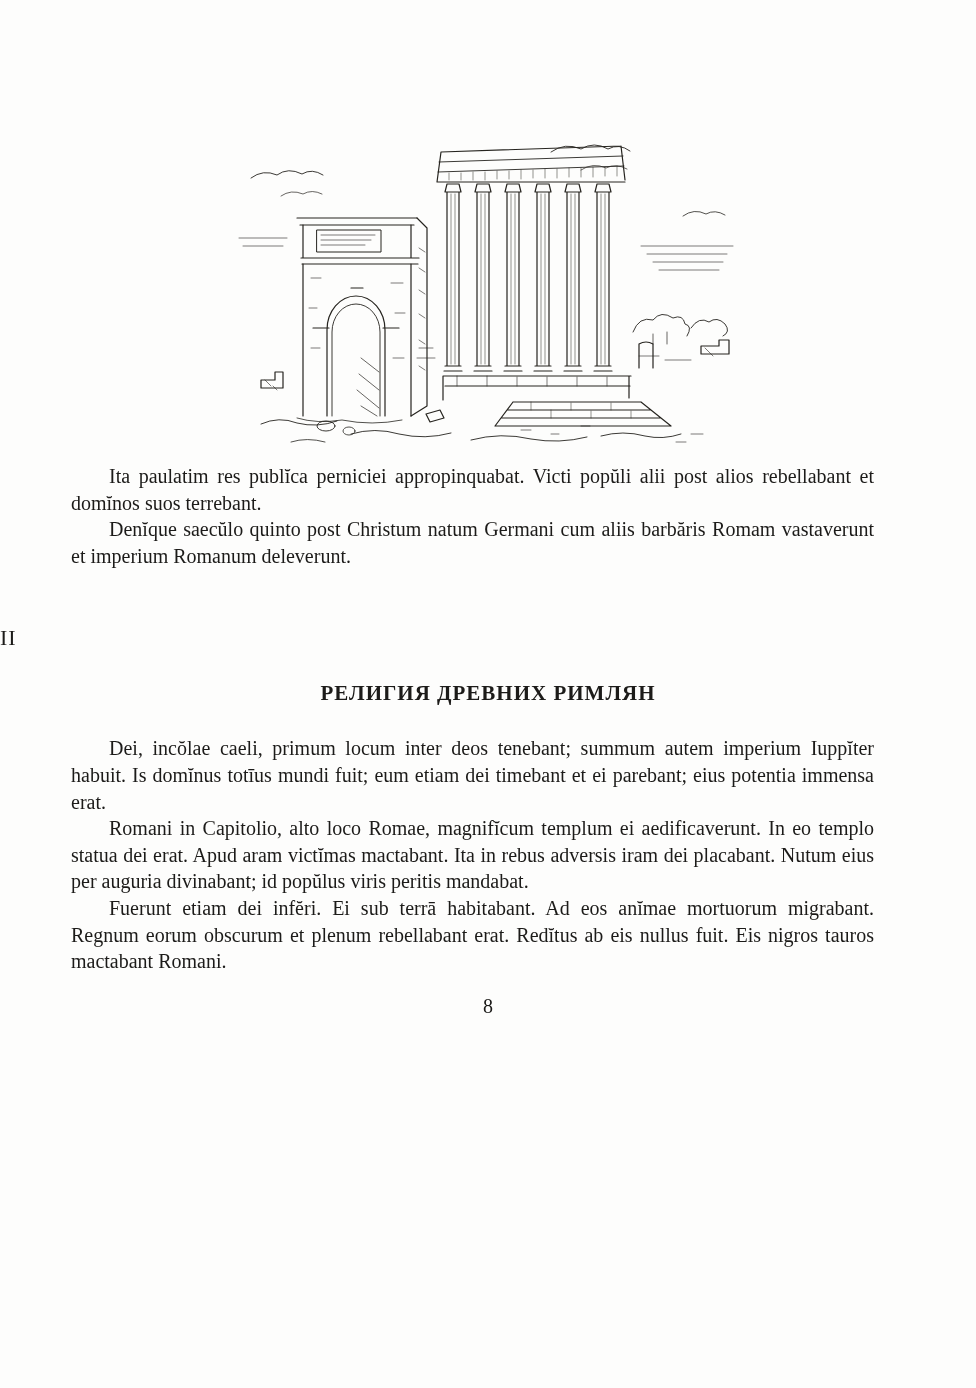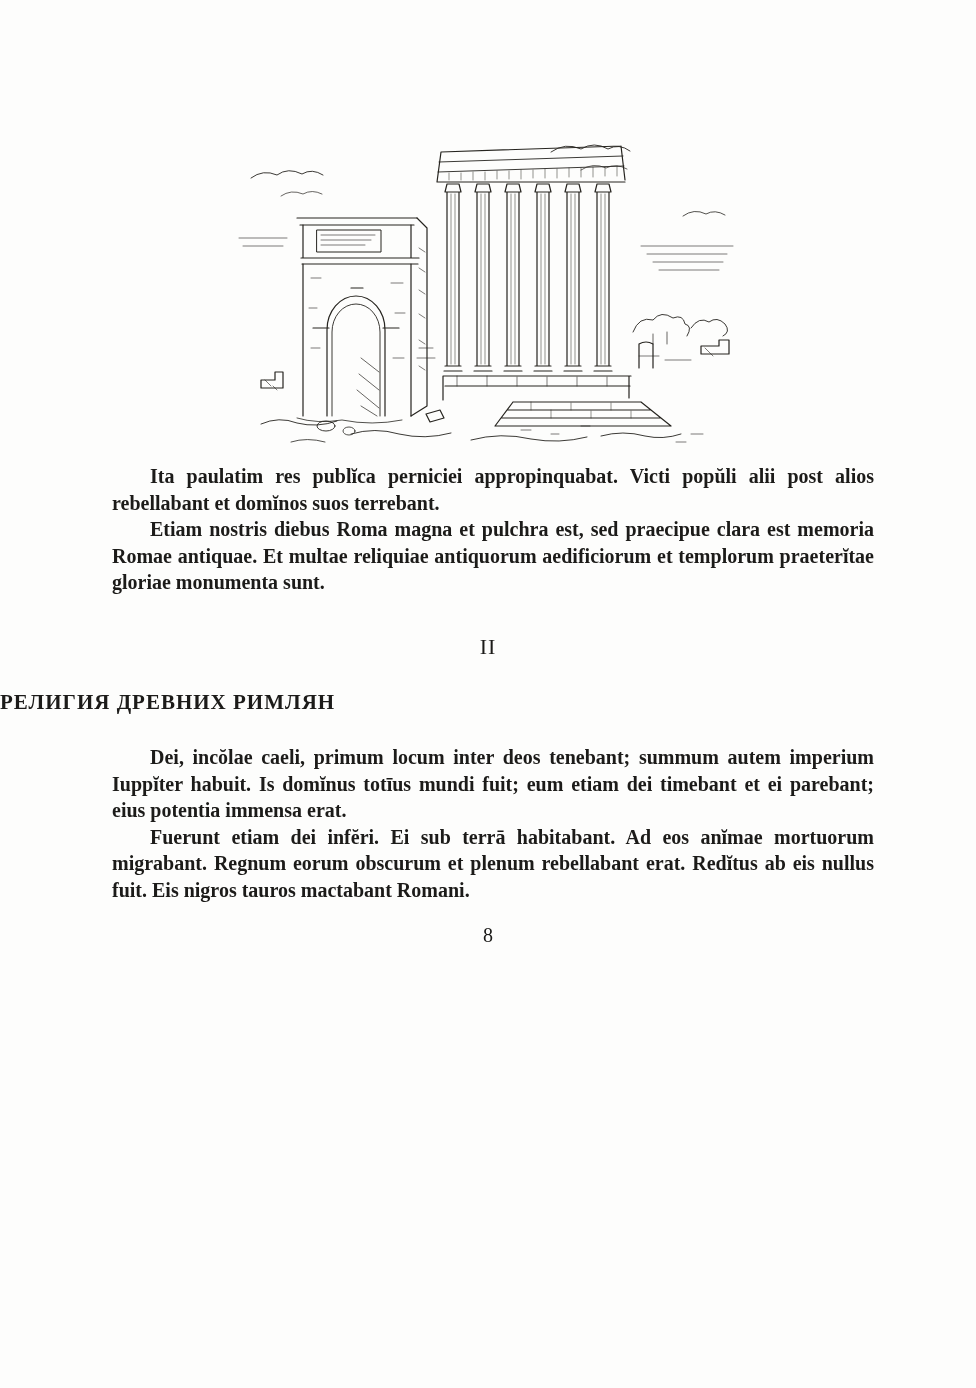--- a/index.html
+++ b/index.html
@@ -18,43 +18,41 @@
     height: 1388px;
     position: relative;
   }
   figure.illustration {
     width: 535px;
     height: 332px;
     margin: 118px auto 0 auto;
   }
   figure.illustration svg { display: block; }
   .text-col {
-    padding-left: 112px;
+    padding-left: 71px;
     padding-right: 102px;
-    font-weight: bold;
   }
   .text-col p {
     font-size: 20px;
     line-height: 26.6px;
     text-align: justify;
     text-indent: 38px;
     hyphens: none;
     -webkit-hyphens: none;
   }
   .section-one { margin-top: 13px; }
   .chapter-number {
-    margin-top: 38px;
-    text-align: center;
+    margin-top: 56px;
     font-size: 22px;
     font-weight: normal;
     letter-spacing: 1px;
   }
   .chapter-title {
     margin-top: 30px;
-    text-align: left;
+    text-align: center;
     font-size: 21px;
     font-weight: bold;
     letter-spacing: 1px;
   }
   .section-two { margin-top: 29px; }
   .page-number {
     margin-top: 20px;
     text-align: center;
     font-size: 20px;
   }
@@ -131,27 +129,28 @@
         <path stroke-width="0.8" d="M70,324 q16,-5 34,0 M76,300 q20,6 45,2 q30,6 60,0"></path>
         <ellipse cx="105" cy="308" rx="9" ry="5" stroke-width="0.9"></ellipse>
         <ellipse cx="128" cy="313" rx="6" ry="4" stroke-width="0.8"></ellipse>
         <path stroke-width="0.6" d="M300,312 h10 M330,316 h8 M360,308 h9 M470,316 h12 M455,324 h10"></path>
       </g>
     </svg>
   </figure>
 
   <section class="text-col section-one">
     <p>Ita paulatim res publĭca perniciei appropinquabat. Victi popŭli alii post alios rebellabant et domĭnos suos terrebant.</p>
-    <p>Etiam nostris diebus Roma magna et pulchra est, sed praecipue clara est memoria Romae antiquae. Et multae reliquiae antiquorum aedificiorum et templorum praeterĭtae gloriae monumenta sunt.</p>
+    <p>Denĭque saecŭlo quinto post Christum natum Germani cum aliis barbăris Romam vastaverunt et imperium Romanum deleverunt.</p>
   </section>
 
   <h2 class="chapter-number">II</h2>
 
   <h3 class="chapter-title">РЕЛИГИЯ ДРЕВНИХ РИМЛЯН</h3>
 
   <section class="text-col section-two">
     <p>Dei, incŏlae caeli, primum locum inter deos tenebant; summum autem imperium Iuppĭter habuit. Is domĭnus totīus mundi fuit; eum etiam dei timebant et ei parebant; eius potentia immensa erat.</p>
+    <p>Romani in Capitolio, alto loco Romae, magnifĭcum templum ei aedificaverunt. In eo templo statua dei erat. Apud aram victĭmas mactabant. Ita in rebus adversis iram dei placabant. Nutum eius per auguria divinabant; id popŭlus viris peritis mandabat.</p>
     <p>Fuerunt etiam dei infĕri. Ei sub terrā habitabant. Ad eos anĭmae mortuorum migrabant. Regnum eorum obscurum et plenum rebellabant erat. Redĭtus ab eis nullus fuit. Eis nigros tauros mactabant Romani.</p>
   </section>
 
   <footer class="page-number">8</footer>
 
 </div>
 
 </body></html>

